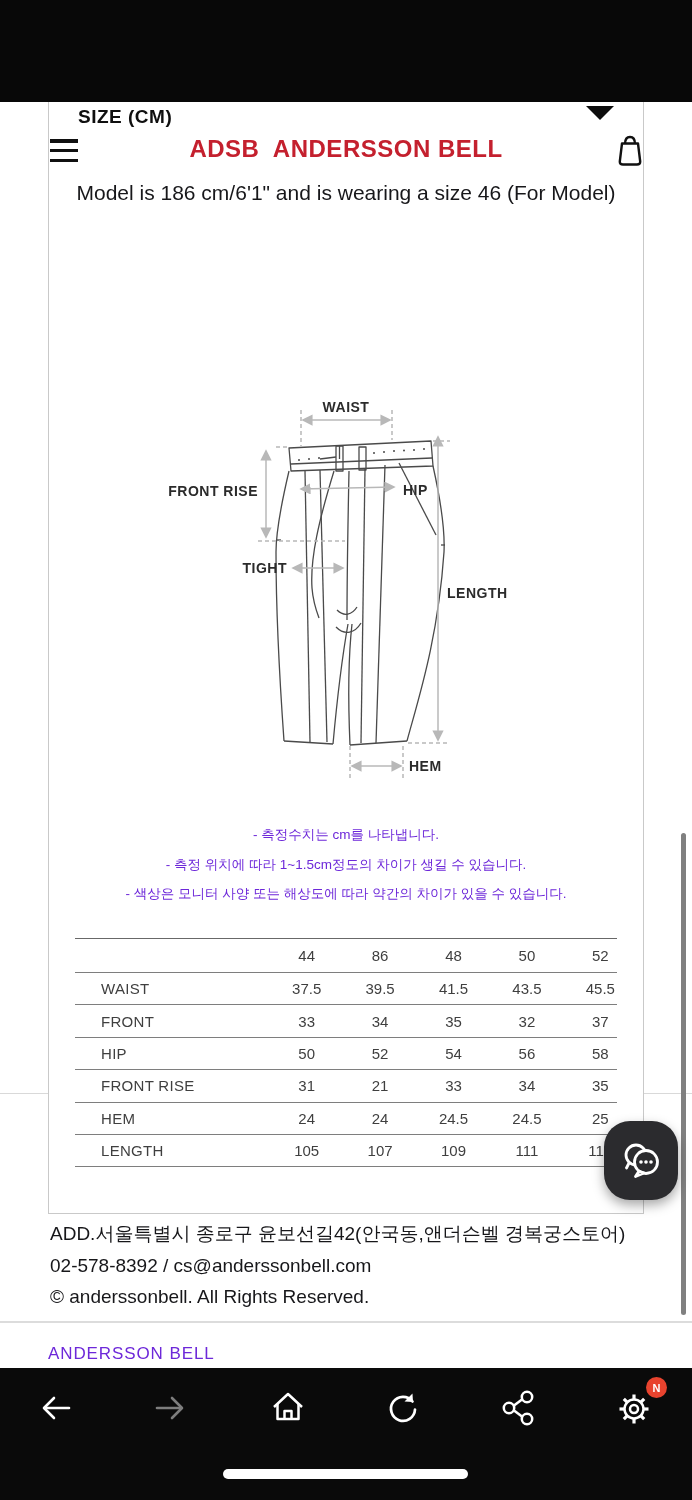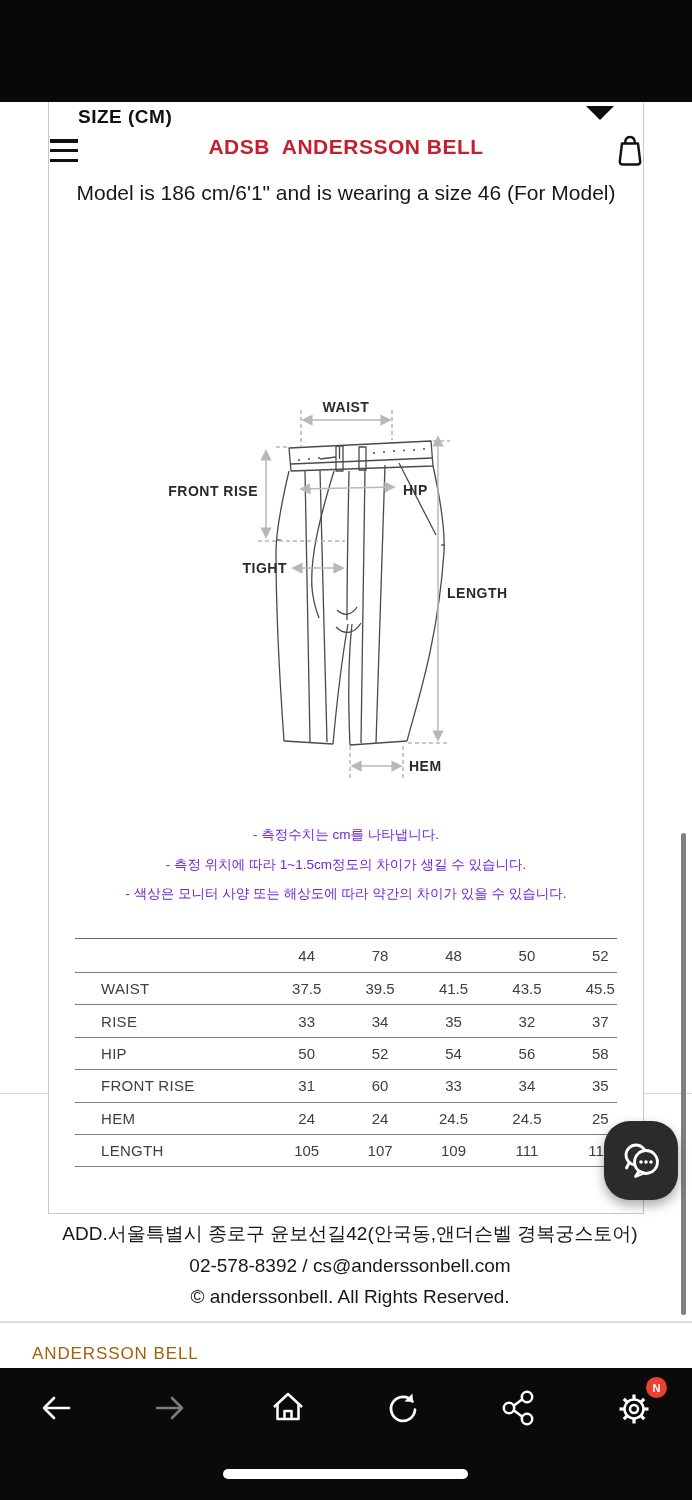--- a/index.html
+++ b/index.html
@@ -16,37 +16,37 @@
   .page-divider{position:absolute;left:0;top:1093px;width:692px;height:1px;background:#d9d9d9;z-index:0;}
   .scrollbar{position:absolute;left:681px;top:833px;width:5px;height:482px;background:#808080;border-radius:3px;z-index:3;}
   
   .size-panel{position:absolute;left:48px;top:96px;width:596px;height:1118px;background:#fff;border:1px solid #c9c9c9;z-index:1;box-sizing:border-box;}
   .size-title{position:absolute;left:78px;top:106px;font-size:19px;font-weight:700;letter-spacing:.5px;color:#0f0f0f;z-index:2;}
   .collapse-triangle{position:absolute;left:586px;top:106px;width:0;height:0;z-index:2;cursor:pointer;
          border-left:14px solid transparent;border-right:14px solid transparent;border-top:14px solid #0d0d0d;}
   
   .menu-btn{position:absolute;left:50px;top:139px;width:28px;height:23px;z-index:2;display:flex;flex-direction:column;justify-content:space-between;}
   .menu-btn span{display:block;width:28px;height:3.5px;background:#101010;}
-  .brand-logo{position:absolute;left:0;top:135px;width:692px;text-align:center;font-size:21px;font-weight:700;
+  .brand-logo{position:absolute;left:0;top:135px;width:692px;text-align:center;font-size:24px;font-weight:700;
          letter-spacing:.5px;color:#c4202e;z-index:2;white-space:pre;}
   .bag-btn{position:absolute;left:616px;top:134px;width:28px;height:36px;z-index:2;}
   .model-info{position:absolute;left:46px;top:176px;width:600px;text-align:center;font-size:21px;line-height:33px;color:#17171a;z-index:2;}
   
   .diagram{position:absolute;left:160px;top:390px;z-index:2;}
   .notes{position:absolute;left:0;top:820px;width:692px;text-align:center;font-size:13.5px;line-height:29.5px;color:#6d28d9;z-index:2;}
   
   .size-table{position:absolute;left:75px;top:938px;width:542px;z-index:2;border-top:1px solid #686868;font-size:15px;color:#3f3f3f;}
   .trow{display:flex;align-items:center;height:31.4px;border-bottom:1px solid #7e7e7e;gap:40px;}
   .trow.thead{height:33px;}
   .tlabel{width:175px;padding-left:26px;letter-spacing:.3px;box-sizing:border-box;}
   .tcell{flex:1;text-align:center;}
   
-  .addr{position:absolute;left:50px;top:1218px;width:600px;font-size:19px;line-height:31.5px;color:#17171a;z-index:0;text-align:center;}
+  .addr{position:absolute;left:50px;top:1218px;width:600px;font-size:19px;line-height:31.5px;color:#17171a;z-index:0;}
   .footer-divider{position:absolute;left:0;top:1321px;width:692px;height:2px;background:#dcdcdc;z-index:0;}
-  .footer-brand{position:absolute;left:32px;top:1344px;font-size:17px;letter-spacing:.9px;color:#a16207;z-index:0;}
+  .footer-brand{position:absolute;left:48px;top:1344px;font-size:17px;letter-spacing:.9px;color:#6d28d9;z-index:0;}
   
   .chat-btn{position:absolute;left:604px;top:1121px;width:74px;height:79px;border-radius:26px;background:#2b2b2e;z-index:6;
          box-shadow:0 5px 12px rgba(0,0,0,.35);display:flex;align-items:center;justify-content:center;cursor:pointer;}
 </style>
 </head>
 <body>
 
 <div class="screen">
 
   <div class="status-bar"></div>
@@ -147,53 +147,53 @@
   <div class="notes">
     <div>- 측정수치는 cm를 나타냅니다.</div>
     <div>- 측정 위치에 따라 1~1.5cm정도의 차이가 생길 수 있습니다.</div>
     <div>- 색상은 모니터 사양 또는 해상도에 따라 약간의 차이가 있을 수 있습니다.</div>
   </div>
 
   <div class="size-table">
       <div class="trow thead">
         <div class="tlabel"></div>
         <div class="tcell">44</div>
-        <div class="tcell">78</div>
+        <div class="tcell">86</div>
         <div class="tcell">48</div>
         <div class="tcell">50</div>
         <div class="tcell">52</div>
       </div>
       <div class="trow">
         <div class="tlabel">WAIST</div>
         <div class="tcell">37.5</div>
         <div class="tcell">39.5</div>
         <div class="tcell">41.5</div>
         <div class="tcell">43.5</div>
         <div class="tcell">45.5</div>
       </div>
       <div class="trow">
-        <div class="tlabel">RISE</div>
+        <div class="tlabel">FRONT</div>
         <div class="tcell">33</div>
         <div class="tcell">34</div>
         <div class="tcell">35</div>
         <div class="tcell">32</div>
         <div class="tcell">37</div>
       </div>
       <div class="trow">
         <div class="tlabel">HIP</div>
         <div class="tcell">50</div>
         <div class="tcell">52</div>
         <div class="tcell">54</div>
         <div class="tcell">56</div>
         <div class="tcell">58</div>
       </div>
       <div class="trow">
         <div class="tlabel">FRONT RISE</div>
         <div class="tcell">31</div>
-        <div class="tcell">60</div>
+        <div class="tcell">21</div>
         <div class="tcell">33</div>
         <div class="tcell">34</div>
         <div class="tcell">35</div>
       </div>
       <div class="trow">
         <div class="tlabel">HEM</div>
         <div class="tcell">24</div>
         <div class="tcell">24</div>
         <div class="tcell">24.5</div>
         <div class="tcell">24.5</div>

